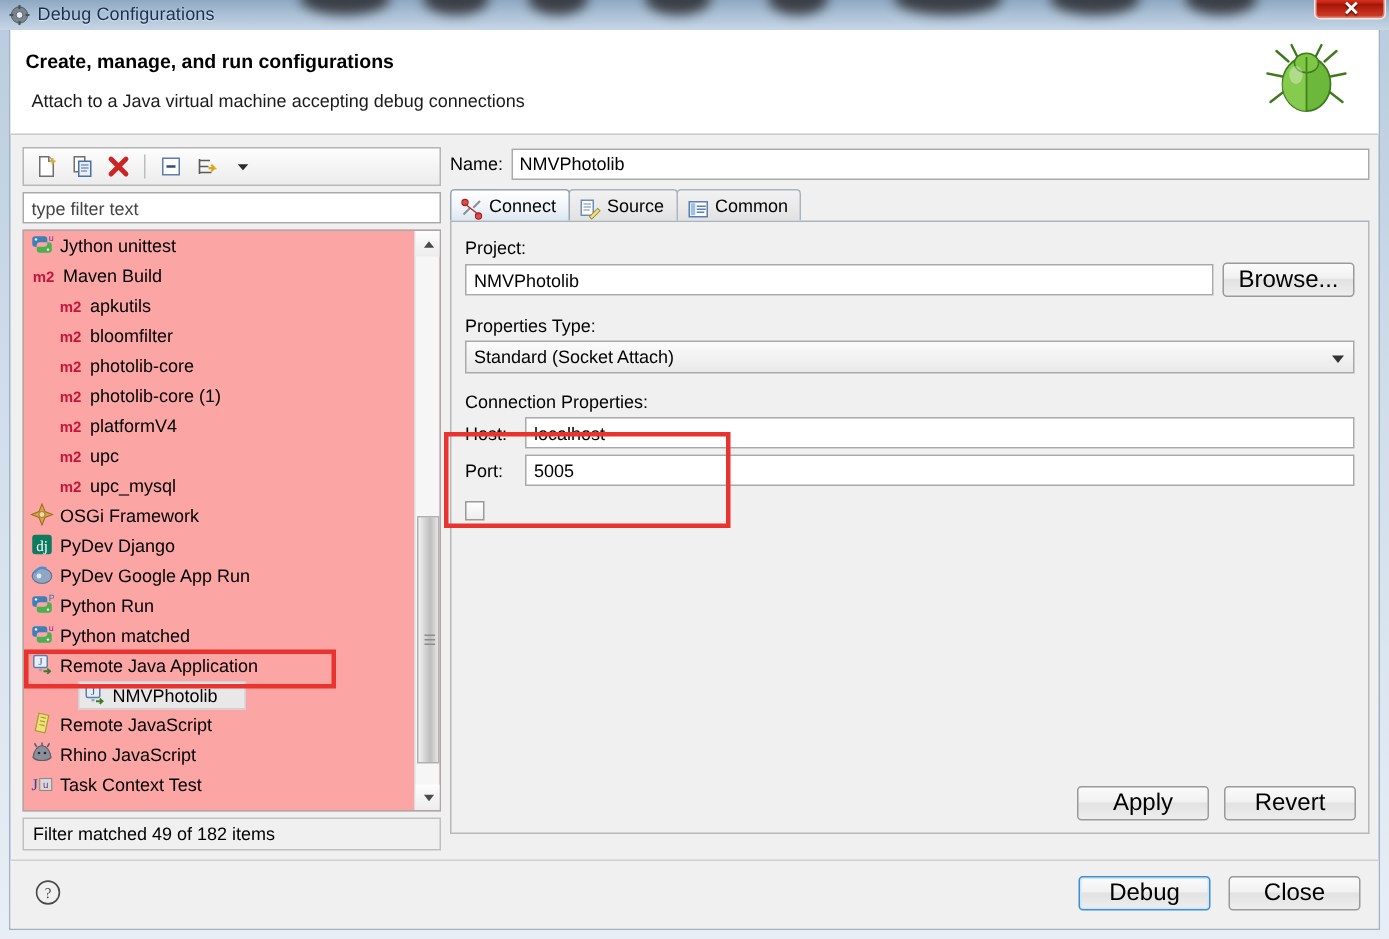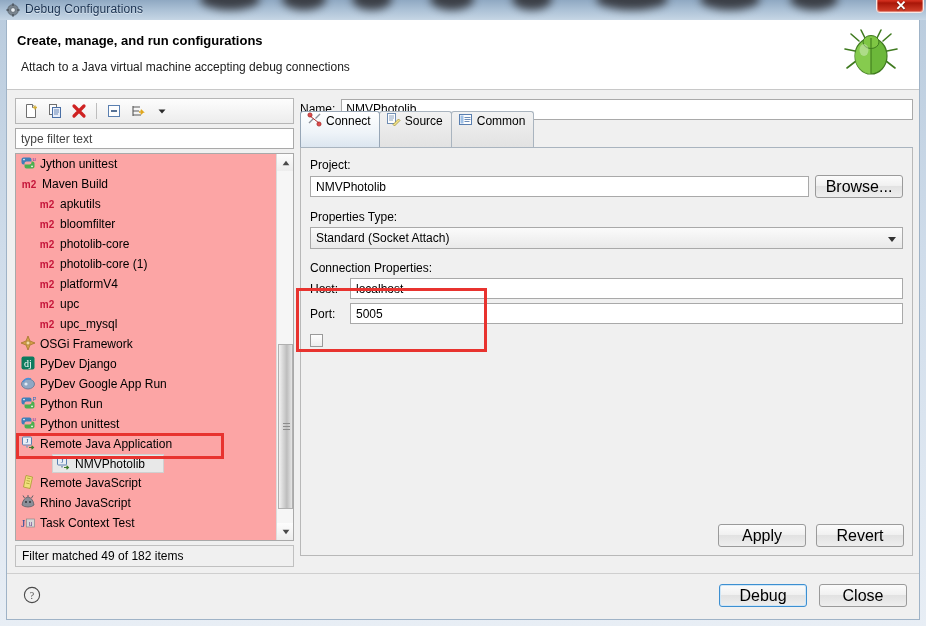--- a/index.html
+++ b/index.html
@@ -179,24 +179,24 @@
     padding-left: 4px; font-size: 12px; color: #000;
     font-family: "Liberation Sans", sans-serif; outline: none;
   }
 
   #tabstrip {
     position: relative; margin-top: 7px; height: 21px;
     border-bottom: 1px solid #a9b4bf;
     display: flex; align-items: flex-end;
   }
   .tab {
-    height: 36px; line-height: 19px;
+    height: 21px; line-height: 19px;
     padding: 0 8px 0 6px;
     font-size: 12px; color: #000;
-    display: flex; align-items: flex-start;
+    display: flex; align-items: flex-end;
     border: 1px solid #a9b4bf; border-bottom: none;
     background: linear-gradient(180deg,#f2f2f2,#e2e2e2);
     margin-right: -1px;
     border-radius: 3px 3px 0 0;
   }
   .tab.active {
     background: linear-gradient(180deg,#ffffff 0%, #eef3f8 60%, #dce6f0 100%);
     border-color: #97a6b6;
     position: relative; z-index: 2;
   }
@@ -411,21 +411,21 @@
                   <circle cx="4" cy="4.6" r=".8" fill="#fff"></circle>
                   <circle cx="12" cy="11.4" r=".8" fill="#fff"></circle>
                   <text x="12.5" y="5.6" font-size="6" fill="#2a6fbf" font-family="Liberation Sans, sans-serif">P</text>
                 </svg></span><span>Python Run</span></div>
             <div class="row"><span class="ico"><svg width="16" height="16" viewBox="0 0 16 16">
                   <path d="M5 2.5 h4.5 a2 2 0 0 1 2 2 v2 h-5 a2 2 0 0 0 -2 2 v1 h-1 a2 2 0 0 1 -2 -2 v-3 a2 2 0 0 1 2 -2 z" fill="#3f7fb8"></path>
                   <path d="M11 13.5 h-4.5 a2 2 0 0 1 -2 -2 v-2 h5 a2 2 0 0 0 2 -2 v-1 h1 a2 2 0 0 1 2 2 v3 a2 2 0 0 1 -2 2 z" fill="#4caf50"></path>
                   <circle cx="4" cy="4.6" r=".8" fill="#fff"></circle>
                   <circle cx="12" cy="11.4" r=".8" fill="#fff"></circle>
                   <text x="12.5" y="5.6" font-size="6" fill="#7b2fa8" font-family="Liberation Sans, sans-serif">u</text>
-                </svg></span><span>Python unittest</span></div>
+                </svg></span><span>Python matched</span></div>
             <div class="row"><span class="ico"><svg width="16" height="16" viewBox="0 0 16 16">
                   <rect x="2.5" y="2" width="9" height="8" rx="1" fill="#e9eef5" stroke="#5a7fb0"></rect>
                   <path d="M6 11 h2 v1.5 h-2 z" fill="#8fa3bc"></path>
                   <text x="7" y="8.4" font-size="7" fill="#2a5a9a" text-anchor="middle" font-family="Liberation Serif, serif">J</text>
                   <path d="M9 12.5 h4 M11.5 10.8 L13.4 12.5 L11.5 14.2" stroke="#3a7a2a" stroke-width="1.2" fill="none"></path>
                 </svg></span><span>Remote Java Application</span></div>
             <div class="row selected indent1"><span class="ico"><svg width="16" height="16" viewBox="0 0 16 16">
                   <rect x="2.5" y="2" width="9" height="8" rx="1" fill="#e9eef5" stroke="#5a7fb0"></rect>
                   <path d="M6 11 h2 v1.5 h-2 z" fill="#8fa3bc"></path>
                   <text x="7" y="8.4" font-size="7" fill="#2a5a9a" text-anchor="middle" font-family="Liberation Serif, serif">J</text>

